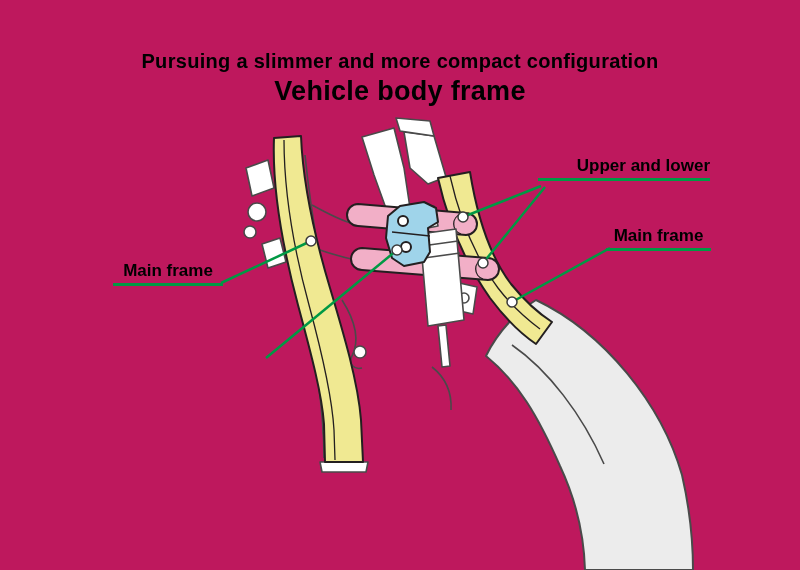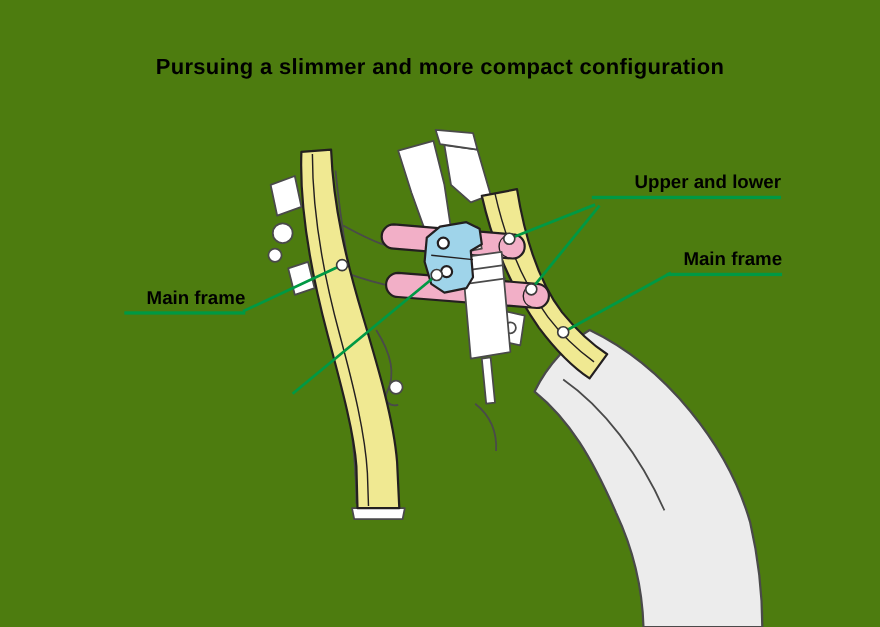--- a/index.html
+++ b/index.html
@@ -1,49 +1,50 @@
 <!DOCTYPE html>
 <html><head>
 <meta charset="utf-8">
 <style>
   html,body { margin:0; padding:0; background:#ffffff; }
   .canvas {
     position:relative; width:800px; height:570px; overflow:hidden;
-    background:#4d7c0f; font-family:"Liberation Sans", sans-serif;
+    background:#be185d; font-family:"Liberation Sans", sans-serif;
   }
   .hdr-title {
     position:absolute; top:50px; left:0; width:800px; text-align:center;
     font-size:20px; font-weight:bold; color:#000; letter-spacing:0.3px;
   }
   .hdr-sub {
     position:absolute; top:76px; left:0; width:800px; text-align:center;
     font-size:27px; font-weight:bold; color:#000; letter-spacing:0.3px;
   }
   .lbl {
     position:absolute; font-size:17px; font-weight:bold; color:#000;
-    line-height:19px; text-align:right;
+    line-height:19px; text-align:center;
     border-bottom:3px solid #009944; padding-bottom:3px;
   }
   svg { position:absolute; left:0; top:0; }
 
   
   .lineart { fill:#ffffff; stroke:#4a4a4a; stroke-width:1.6; stroke-linejoin:round; }
   .nofill  { fill:none; }
   .fender  { fill:#ececec; stroke:#4a4a4a; stroke-width:2; stroke-linejoin:round; }
   .colored { stroke:#231f20; stroke-width:2; stroke-linejoin:round; }
   .innerline { fill:none; stroke-width:1.3; }
   .leaders line { stroke-width:2.5; }
   .dots circle { fill:#ffffff; stroke:#3a3a3a; stroke-width:1.5; }
 </style>
 </head>
 <body>
 
 <div class="canvas">
 
   <div class="hdr-title">Pursuing a slimmer and more compact configuration</div>
+  <div class="hdr-sub">Vehicle body frame</div>
 
   <svg width="800" height="570" viewBox="0 0 800 570">
 
     <g class="lineart">
 
       <path d="M362,137 L394,128 L404,168 L410,208 L388,214 L374,175 Z"></path>
       <path d="M404,132 L434,136 L446,177 L428,184 L410,168 Z"></path>
       <path d="M396,118 L430,121 L434,136 L400,131 Z"></path>
 
       <path d="M246,168 L268,160 L274,188 L252,196 Z"></path>

